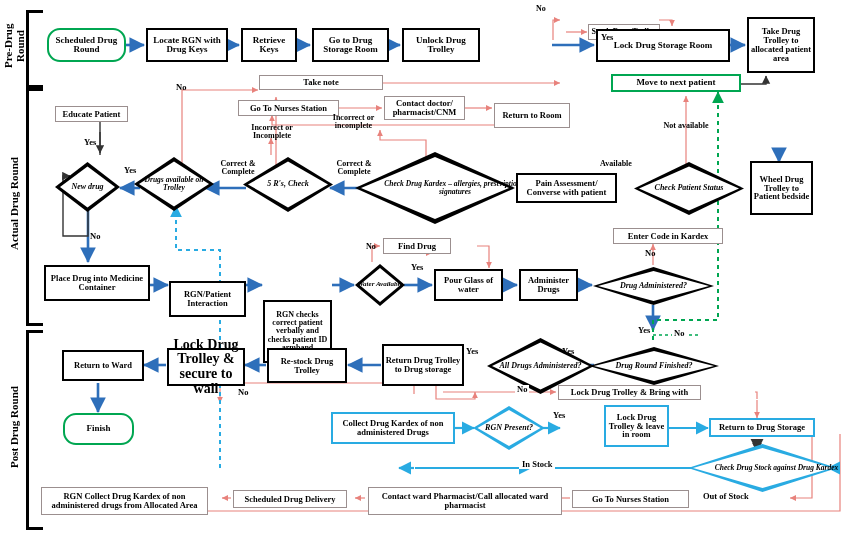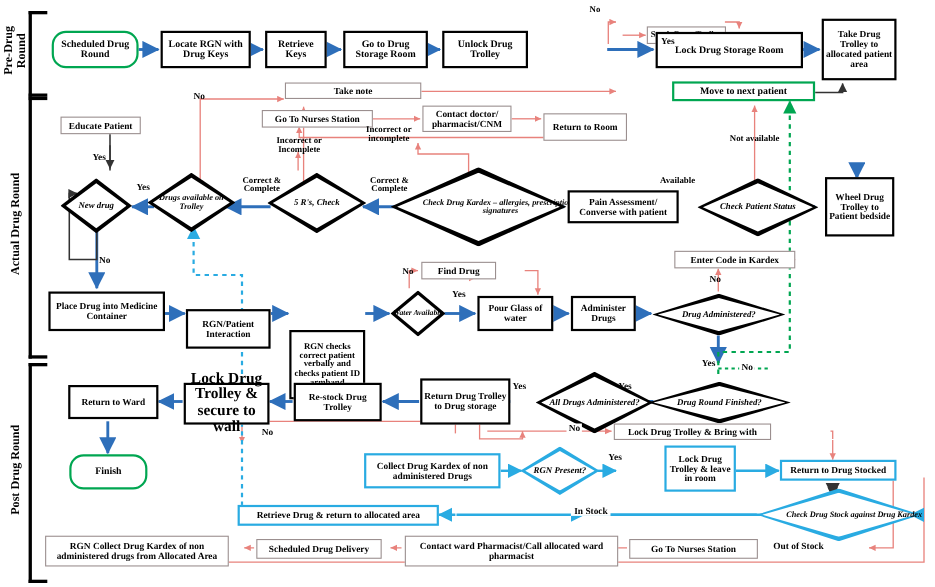--- a/index.html
+++ b/index.html
@@ -309,29 +309,28 @@
   <div class="node proc-cy" style="left:331px;top:412px;width:124px;height:32px;font-size:8.5px;">Collect Drug Kardex of non administered Drugs</div>
 
   <div class="dia cy" style="left:473px;top:406px;width:72px;height:44px;">
     <div class="shape" style="clip-path:polygon(50% 0,100% 50%,50% 100%,0 50%);border:none;background:#29ABE2;"></div>
     <div class="shape" style="clip-path:polygon(50% 4px,calc(100% - 4.5px) 50%,50% calc(100% - 4px),4.5px 50%);background:#fff;border:none;"></div>
     <div class="txt" style="font-size:8px;">RGN Present?</div>
   </div>
 
   <div class="node proc-cy" style="left:604px;top:405px;width:65px;height:42px;font-size:8.5px;">Lock Drug Trolley &amp; leave in room</div>
   <div class="node proc-thin" style="left:558px;top:385px;width:143px;height:15px;font-size:8.5px;">Lock Drug Trolley &amp; Bring with</div>
-  <div class="node proc-cy" style="left:709px;top:418px;width:106px;height:19px;font-size:8.5px;">Return to Drug Stocked</div>
+  <div class="node proc-cy" style="left:709px;top:418px;width:106px;height:19px;font-size:8.5px;">Return to Drug Storage</div>
 
   <div class="dia cy" style="left:688px;top:444px;width:149px;height:48px;">
     <div class="shape" style="clip-path:polygon(50% 0,100% 50%,50% 100%,0 50%);border:none;background:#29ABE2;"></div>
     <div class="shape" style="clip-path:polygon(50% 4px,calc(100% - 5px) 50%,50% calc(100% - 4px),5px 50%);background:#fff;border:none;"></div>
     <div class="txt" style="font-size:7.5px;padding:0 14px;">Check Drug Stock against Drug Kardex</div>
   </div>
 
-  <div class="node proc-cy" style="left:216px;top:459px;width:183px;height:19px;font-size:8.5px;">Retrieve Drug &amp; return to allocated area</div>
 
   <div class="lbl" style="left:515px;top:385px;font-size:8.5px;background:#fff;padding:0 2px;">No</div>
   <div class="lbl" style="left:553px;top:411px;font-size:8.5px;">Yes</div>
   <div class="lbl" style="left:519px;top:460px;font-size:8.5px;background:#fff;padding:0 3px;">In Stock</div>
   <div class="lbl" style="left:700px;top:492px;font-size:8.5px;background:#fff;padding:0 3px;">Out of Stock</div>
 
   <div class="node proc-thin" style="left:41px;top:487px;width:167px;height:28px;font-size:8.5px;">RGN Collect Drug Kardex of non administered drugs from Allocated Area</div>
   <div class="node proc-thin" style="left:233px;top:490px;width:114px;height:18px;font-size:8.5px;">Scheduled Drug Delivery</div>
   <div class="node proc-thin" style="left:368px;top:487px;width:194px;height:28px;font-size:8.5px;">Contact ward Pharmacist/Call allocated ward pharmacist</div>
   <div class="node proc-thin" style="left:572px;top:490px;width:117px;height:18px;font-size:8.5px;">Go To Nurses Station</div>

